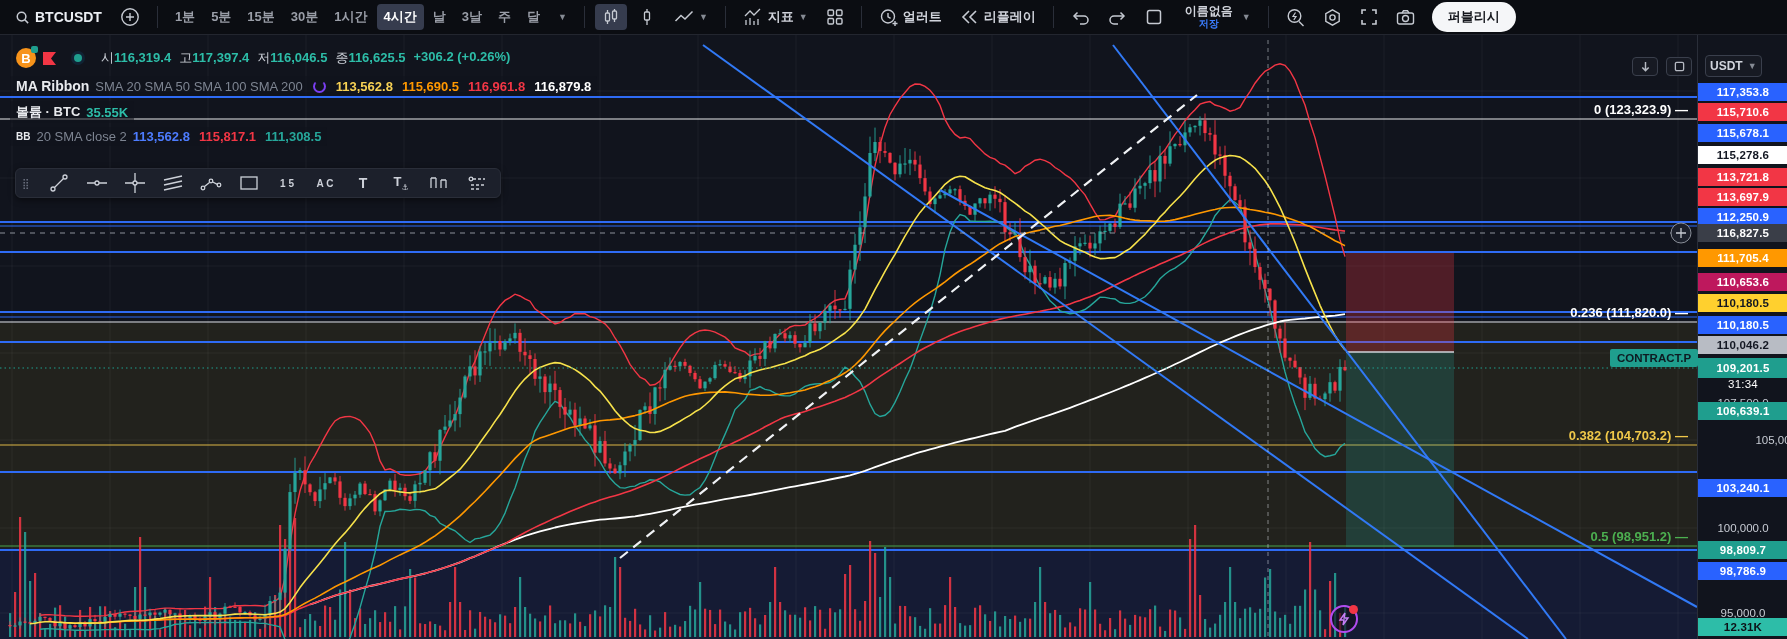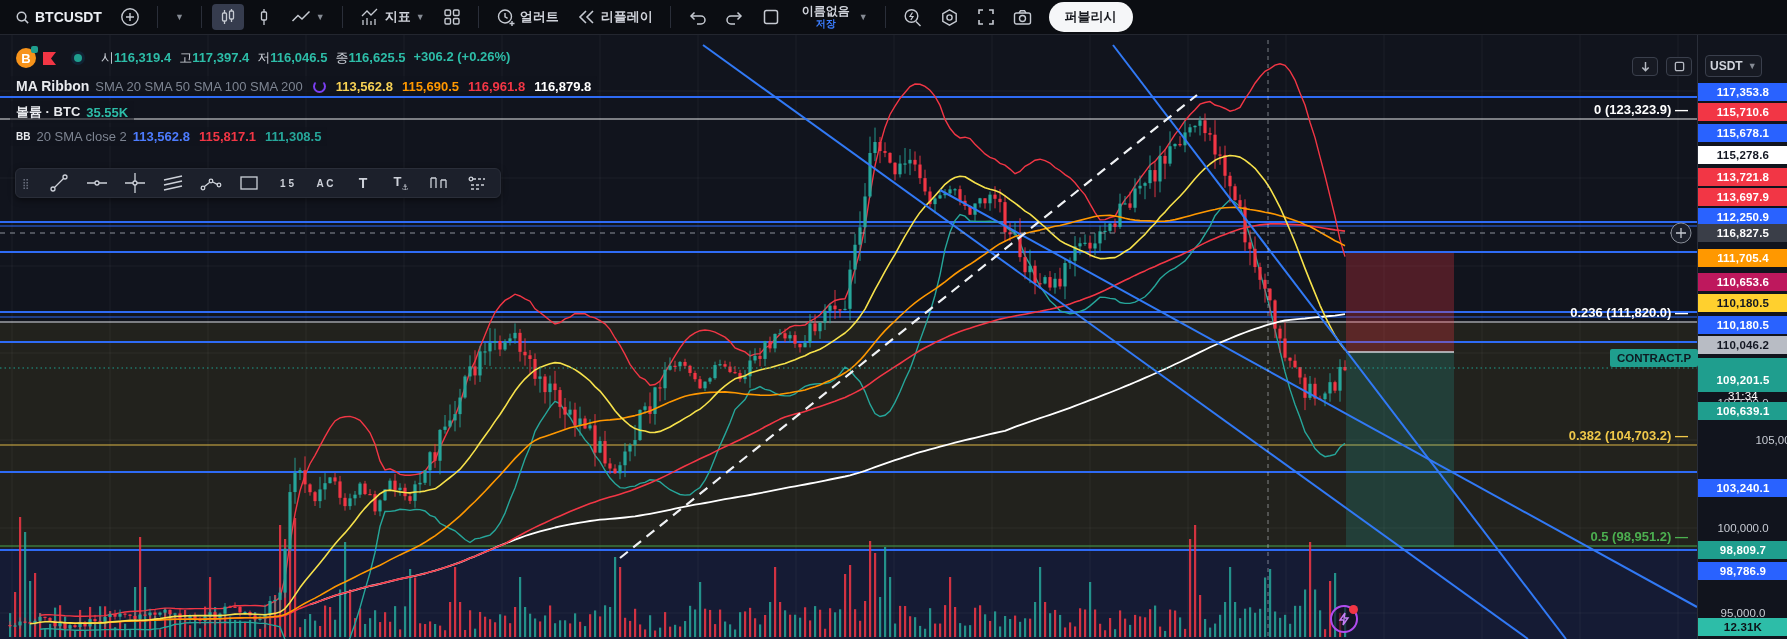--- a/index.html
+++ b/index.html
@@ -74,21 +74,21 @@
   
   .scale { position:absolute; left:1697px; top:35px; width:90px; height:604px; background:#11141d;
     border-left:1px solid #2a2e39; font-size:11.5px; z-index:4; }
   .scale-top { position:absolute; left:7px; top:20px; display:flex; gap:7px; align-items:center; }
   .cur-btn { border:1px solid #3a3f4c; background:#171a23; border-radius:4px; padding:3px 4px;
     color:#d1d4dc; font-size:12px; font-weight:bold; display:flex; gap:5px; align-items:center; cursor:pointer; }
   .plabel { position:absolute; left:0; width:90px; height:18px; line-height:18px; text-align:center;
     font-weight:bold; letter-spacing:.2px; }
   .ptick { position:absolute; left:0; width:90px; height:16px; line-height:16px; text-align:center;
     color:#c8ccd4; font-weight:normal; }
-  .plabel.two { height:34px; line-height:16px; padding-top:14px; }
+  .plabel.two { height:20px; line-height:16px; padding-top:2px; }
   .lp-pill { position:absolute; z-index:5; height:18px; line-height:18px; padding:0 7px; border-radius:2px;
     font-size:11.5px; font-weight:bold; }
 </style>
 </head>
 <body>
 
 <div id="app">
 
   <header class="toolbar">
     <div class="tb-btn">
@@ -98,20 +98,32 @@
         </svg>
       <span class="symbol-name">BTCUSDT</span>
     </div>
     <div class="tb-btn">
       <svg class="icon" width="20" height="20" viewBox="0 0 20 20" fill="none" stroke="currentColor" stroke-width="1.4">
           <circle cx="10" cy="10" r="8.2"></circle>
           <path d="M10 6v8M6 10h8"></path>
         </svg>
     </div>
     <div class="tb-sep"></div>
+    <div class="tb-group" id="intervals">
+        <div class="tb-btn dim">1분</div>
+        <div class="tb-btn dim">5분</div>
+        <div class="tb-btn dim">15분</div>
+        <div class="tb-btn dim">30분</div>
+        <div class="tb-btn dim">1시간</div>
+        <div class="tb-btn dim active">4시간</div>
+        <div class="tb-btn dim">날</div>
+        <div class="tb-btn dim">3날</div>
+        <div class="tb-btn dim">주</div>
+        <div class="tb-btn dim">달</div>
+      </div>
     <div class="tb-btn dim">
         <span class="chev">▼</span>
       </div>
     <div class="tb-sep"></div>
     <div class="tb-btn active">
       <svg class="icon" width="18" height="18" viewBox="0 0 18 18" fill="none" stroke="currentColor" stroke-width="1.3">
           <path d="M5.5 2v3M5.5 13v3M12.5 1v2M12.5 11v3"></path>
           <rect x="3.5" y="5" width="4" height="8" rx="1"></rect>
           <rect x="10.5" y="3" width="4" height="8" rx="1"></rect>
         </svg>

